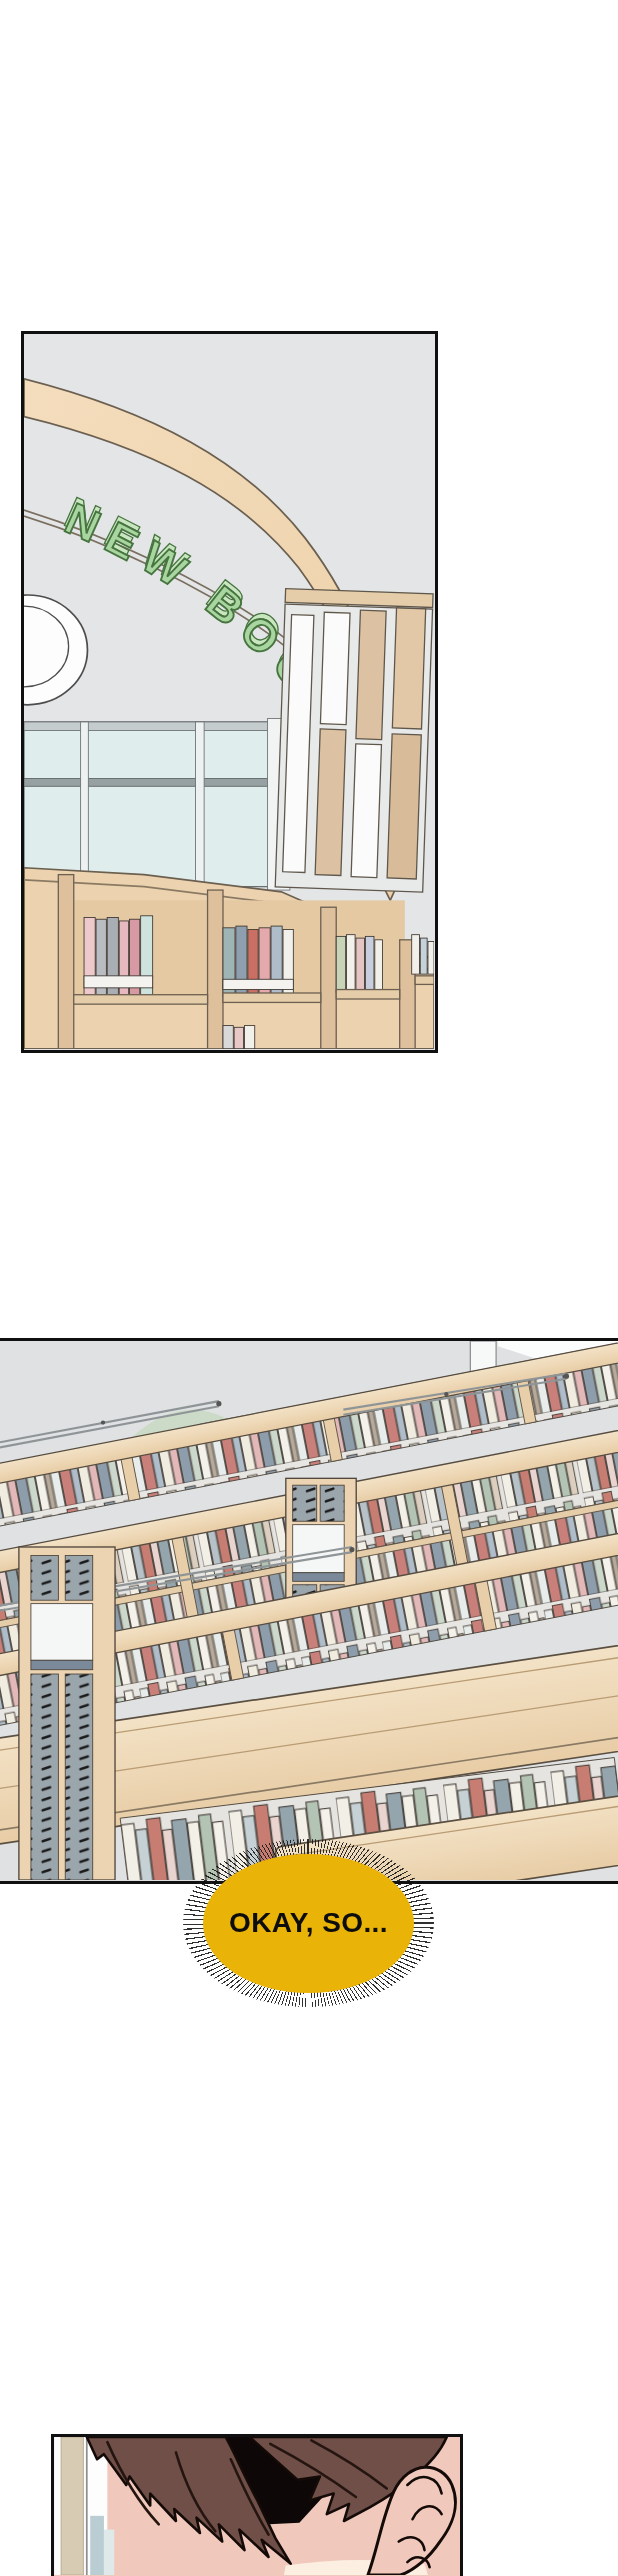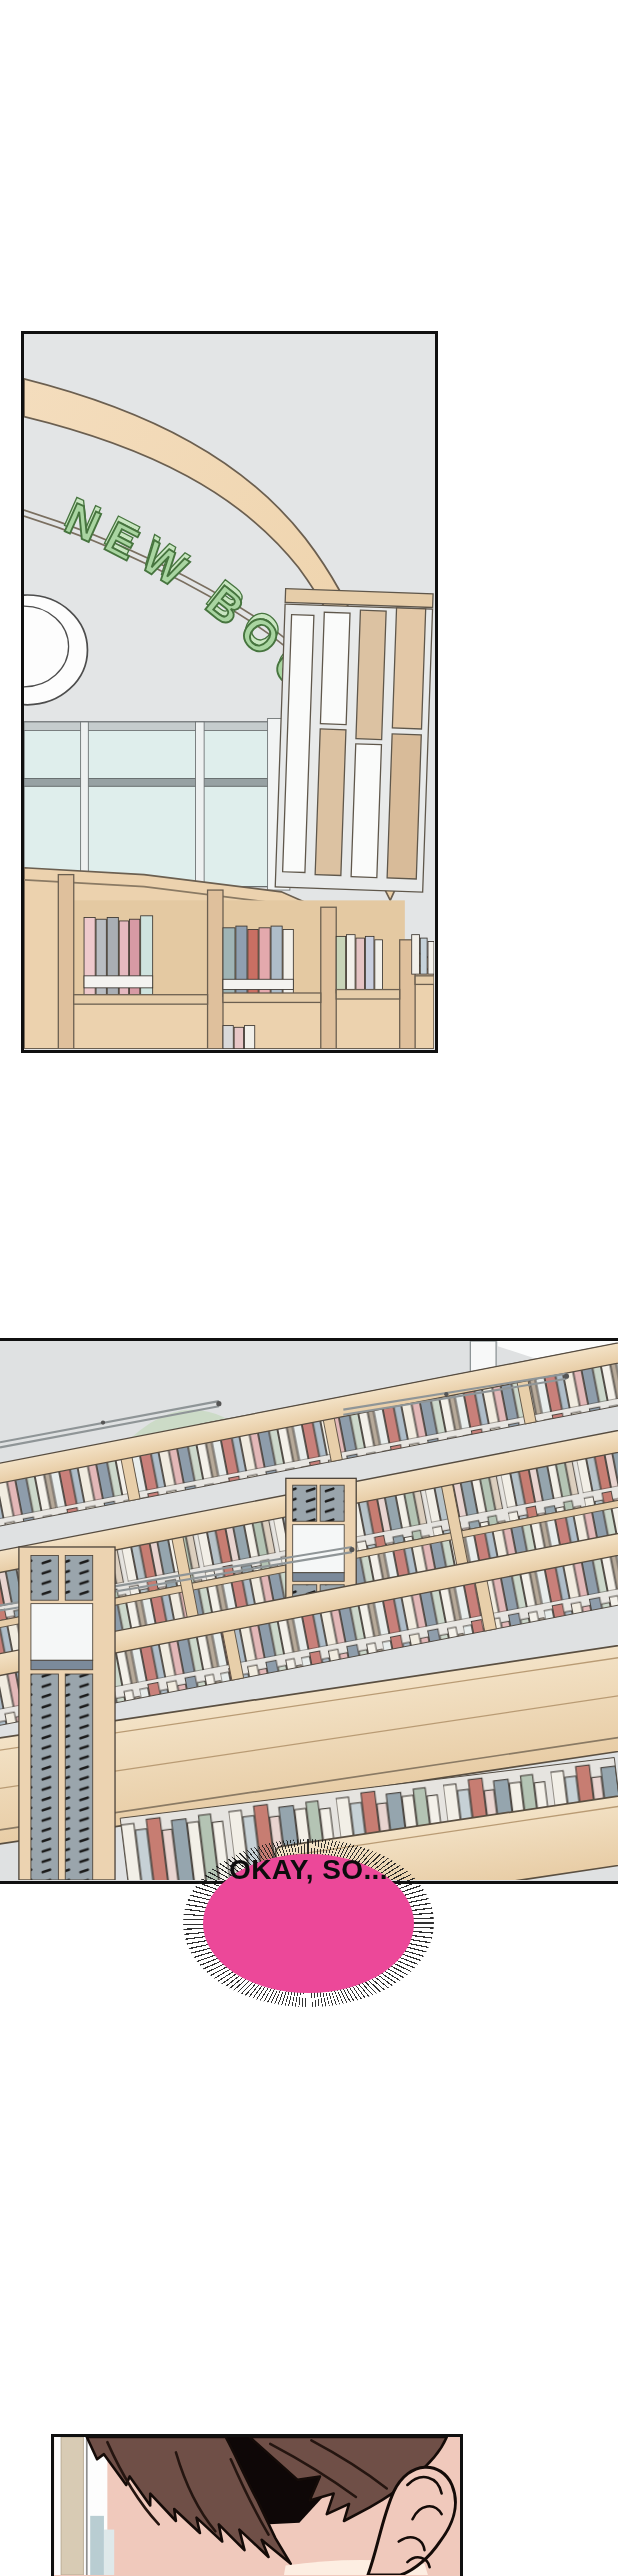--- a/index.html
+++ b/index.html
@@ -8,21 +8,21 @@
   .panel{position:absolute;box-sizing:border-box;border:3.4px solid #101010;overflow:hidden;background:#e3e5e6;}
   #panel1{left:20.6px;top:331px;width:417px;height:722px;}
   #panel2{left:0;top:1338px;width:618px;height:546px;border-left:none;border-right:none;background:#dfe1e2;}
   #panel3{left:51px;top:2434px;width:412px;height:142px;border-bottom:none;background:#f0c9bc;}
   .panel svg{display:block;}
   
   #bubble{position:absolute;left:183px;top:1839px;width:251px;height:168px;z-index:5;}
   #bubble .fringe{position:absolute;inset:0;border-radius:50%;
      background:repeating-conic-gradient(from 0deg, rgba(25,25,25,.9) 0deg .6deg, rgba(0,0,0,0) .6deg 2.3deg);}
   #bubble .core{position:absolute;left:20px;top:14.6px;width:211px;height:139px;border-radius:50%;
-     background:#ec4899;display:flex;justify-content:center;}
+     background:#eab308;display:flex;align-items:center;justify-content:center;}
   #bubble .core span{font-weight:bold;font-size:28px;letter-spacing:0.4px;color:#0d0d0d;
      font-family:"Liberation Sans",sans-serif;}
 </style>
 </head>
 <body>
 
 <div id="page">
 
   <div id="panel1" class="panel">
     <svg width="410" height="715" viewBox="0 0 478 833">

